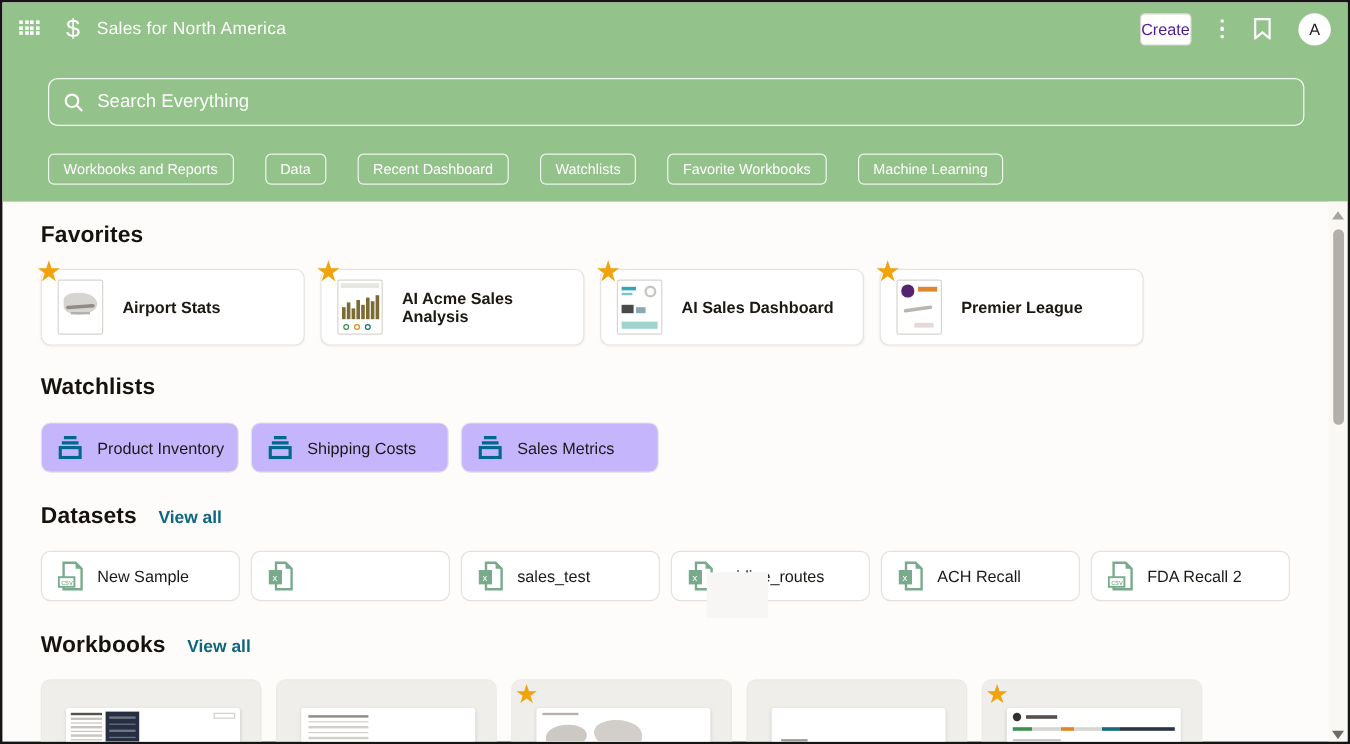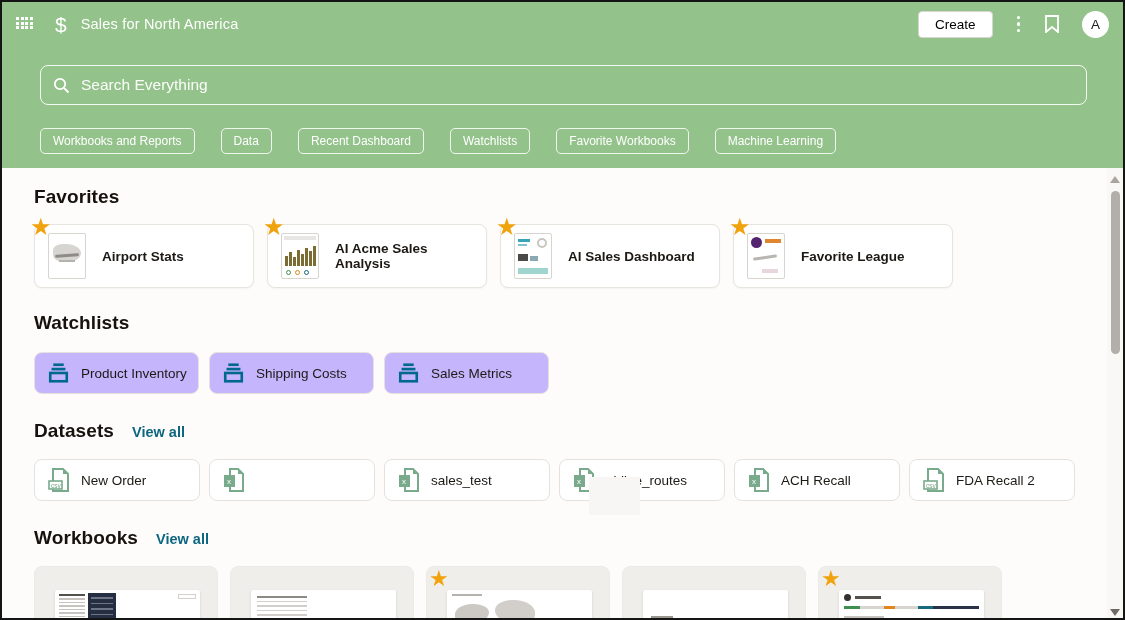--- a/index.html
+++ b/index.html
@@ -10,21 +10,21 @@
   }
 
   
   .header { height:166px; background:#94c28b; position:relative; }
   .topbar { display:flex; align-items:center; height:40px; padding:4px 14px 0 14px; }
   .grid-icon { width:17px; height:14px; display:grid; grid-template-columns:repeat(4,3px); grid-template-rows:repeat(3,3px); gap:1.5px; cursor:pointer; }
   .grid-icon span { background:#fff; width:3px; height:3px; }
   .dollar-icon { color:#fff; font-size:21px; font-weight:400; margin:0 14px 0 22px; line-height:1; }
   .app-title { color:#fff; font-size:14.5px; letter-spacing:.2px; }
   .topbar-right { margin-left:auto; display:flex; align-items:center; gap:22px; }
-  .create-btn { background:#fff; border:1px solid #d9d6d2; border-radius:4px; font-size:13.5px; color:#000000; padding:5px 16px; font-family:inherit; cursor:pointer; }
+  .create-btn { background:#fff; border:1px solid #d9d6d2; border-radius:4px; font-size:13.5px; color:#4c1d95; padding:5px 0; font-family:inherit; cursor:pointer; }
   .kebab { display:flex; flex-direction:column; gap:3px; cursor:pointer; padding:2px; }
   .kebab i { width:3.5px; height:3.5px; border-radius:50%; background:#fff; }
   .bookmark svg { display:block; cursor:pointer; }
   .avatar { width:27px; height:27px; border-radius:50%; background:#fff; color:#23211d; display:flex; align-items:center; justify-content:center; font-size:13.5px; cursor:pointer; }
 
   .searchbar { margin:23px 36px 0 38px; height:40px; border:1.5px solid rgba(255,255,255,.9); border-radius:8px; display:flex; align-items:center; padding:0 12px; }
   .searchbar svg { flex:0 0 auto; }
   .search-input { background:transparent; border:none; outline:none; color:#fff; font-size:15.5px; margin-left:11px; width:100%; font-family:inherit; }
   .search-input::placeholder { color:rgba(255,255,255,.97); opacity:1; }
 
@@ -221,21 +221,21 @@
         <div class="fav-label">AI Sales Dashboard</div>
       </div>
       <div class="fav-card">
         <span class="star">★</span>
         <div class="fav-thumb t-prem">
             <i class="circ"></i>
             <i class="txt"></i>
             <i class="sw"></i>
             <i class="sq"></i>
           </div>
-        <div class="fav-label">Favorite League</div>
+        <div class="fav-label">Premier League</div>
       </div>
     </div>
 
     <div class="section-head watch-head">
         <h2>Watchlists</h2>
       </div>
     <div class="watch-row">
       <div class="watch-card">
         <svg width="21" height="20" viewBox="0 0 24 23">
           <line x1="6" y1="2" x2="18" y2="2" stroke="#00688f" stroke-width="3"></line>
@@ -268,21 +268,21 @@
       <a class="view-all">View all</a>
     </div>
     <div class="ds-row">
       <div class="ds-card">
         <svg width="22" height="26" viewBox="0 0 22 26">
           <path d="M5 2 h10 l5 5 v17 h-15 z" fill="none" stroke="#79aa8c" stroke-width="2"></path>
           <path d="M15 2 l5 5 h-5 z" fill="#79aa8c"></path>
           <rect x="1" y="14" width="13" height="8" fill="#fff" stroke="#79aa8c" stroke-width="1.6"></rect>
           <text x="3" y="20.5" font-size="6.5" fill="#79aa8c" font-family="Liberation Sans, sans-serif">csv</text>
         </svg>
-        <div class="ds-label">New Order</div>
+        <div class="ds-label">New Sample</div>
       </div>
       <div class="ds-card">
         <svg width="22" height="26" viewBox="0 0 22 26">
           <path d="M7 2 h8 l5 5 v17 h-13 z" fill="none" stroke="#79aa8c" stroke-width="2"></path>
           <path d="M15 2 l5 5 h-5 z" fill="#79aa8c"></path>
           <rect x="1" y="8" width="11" height="12" fill="#79aa8c"></rect>
           <text x="4" y="17" font-size="8" fill="#fff" font-family="Liberation Sans, sans-serif">x</text>
         </svg>
       </div>
       <div class="ds-card">

